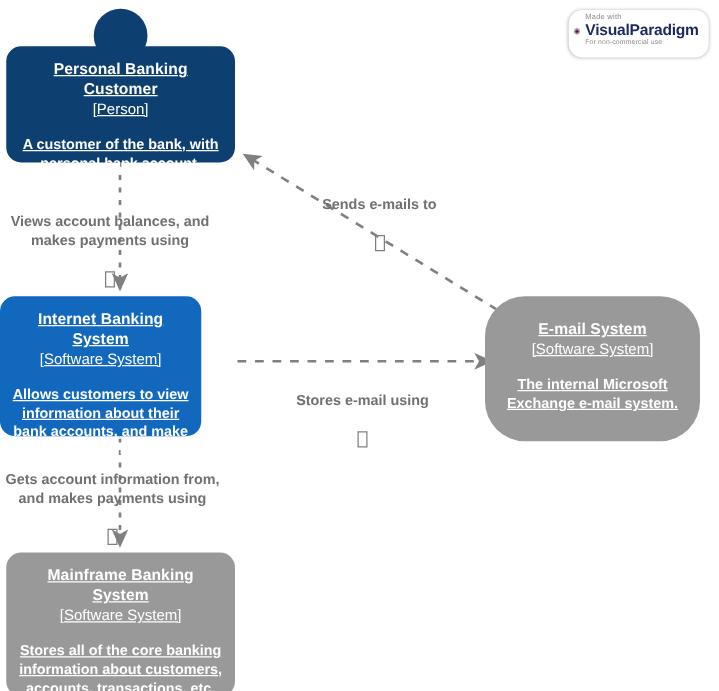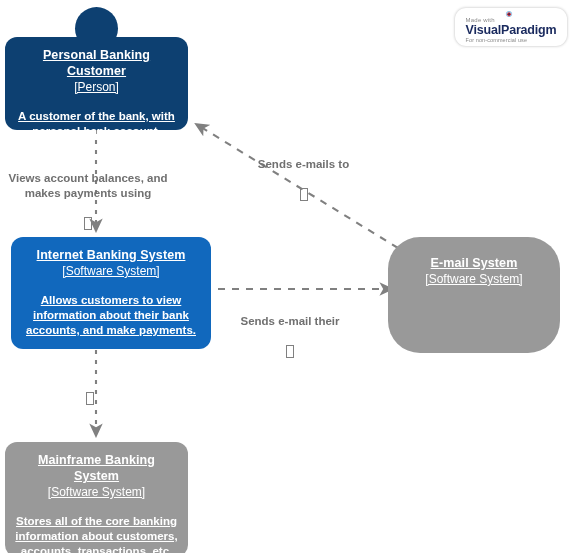--- a/index.html
+++ b/index.html
@@ -96,24 +96,22 @@
   }
 
   
   #watermark {
     position: absolute;
     z-index: 10;
     background: #ffffff;
     border-radius: 11px;
     box-shadow: 0 0 3px rgba(0,0,0,0.28);
     display: flex;
-    align-items: center;
     padding: 3px 8px 3px 4px;
     box-sizing: border-box;
-    flex-direction: column;
   }
   #watermark .wm-text {
     margin-left: 4px;
     line-height: 1;
   }
   .wm-made {
     font-size: 6px;
     color: #8a8a8a;
     letter-spacing: 0.2px;
   }
@@ -153,29 +151,30 @@
   </svg>
 
   <div class="person-head" style="left:75px; top:7px; width:43px; height:43px;"></div>
 
   <div class="node person" style="left:5px; top:37px; width:183px; height:93px;">
     <div class="nd-name">Personal Banking Customer</div>
     <div class="nd-type">[Person]</div>
     <div class="nd-desc">A customer of the bank, with personal bank account.</div>
   </div>
 
-  <div class="node software-focus" style="left:11px; top:237px; width:200px; height:112px;">
+  <div class="node software-focus" style="left:0; top:237px; width:161px; height:112px;">
     <div class="nd-name">Internet Banking System</div>
     <div class="nd-type">[Software System]</div>
     <div class="nd-desc">Allows customers to view information about their bank accounts, and make payments.</div>
   </div>
 
   <div class="node software-ext" style="left:388px; top:237px; width:172px; height:116px; padding-top:18px;border-radius:32px;">
     <div class="nd-name">E-mail System</div>
     <div class="nd-type">[Software System]</div>
+    <div class="nd-desc">The internal Microsoft Exchange e-mail system.</div>
   </div>
 
   <div class="node software-ext" style="left:5px; top:442px; width:183px; height:115px;">
     <div class="nd-name">Mainframe Banking System</div>
     <div class="nd-type">[Software System]</div>
     <div class="nd-desc">Stores all of the core banking information about customers, accounts, transactions, etc.</div>
   </div>
 
   <div class="rel-label" style="left:0px; top:155px; width:176px;">
     <span>Views account balances, and makes payments using</span>
@@ -185,27 +184,28 @@
   </div>
 
   <div class="rel-label" style="left:211px; top:141px; width:185px;">
     <span>Sends e-mails to</span>
     <div>
       <span class="tofu"></span>
     </div>
   </div>
 
   <div class="rel-label" style="left:230px; top:298px; width:120px;">
-    <span>Sends e-mail their</span>
+    <span>Stores e-mail using</span>
     <div>
       <span class="tofu"></span>
     </div>
   </div>
 
   <div class="rel-label" style="left:0px; top:361px; width:180px;">
+    <span>Gets account information from, and makes payments using</span>
     <div>
       <span class="tofu"></span>
     </div>
   </div>
 
   <div id="watermark" style="left:455px; top:8px; width:112px; height:38px;">
     <svg width="28" height="28" viewBox="0 0 28 28">
       <circle cx="14" cy="14" r="13" fill="#cfe7f7"></circle>
       <circle cx="14" cy="14" r="13" fill="none" stroke="#2f7fc1" stroke-width="1.4"></circle>
       <ellipse cx="14" cy="14" rx="6" ry="13" fill="none" stroke="#2f7fc1" stroke-width="1"></ellipse>

